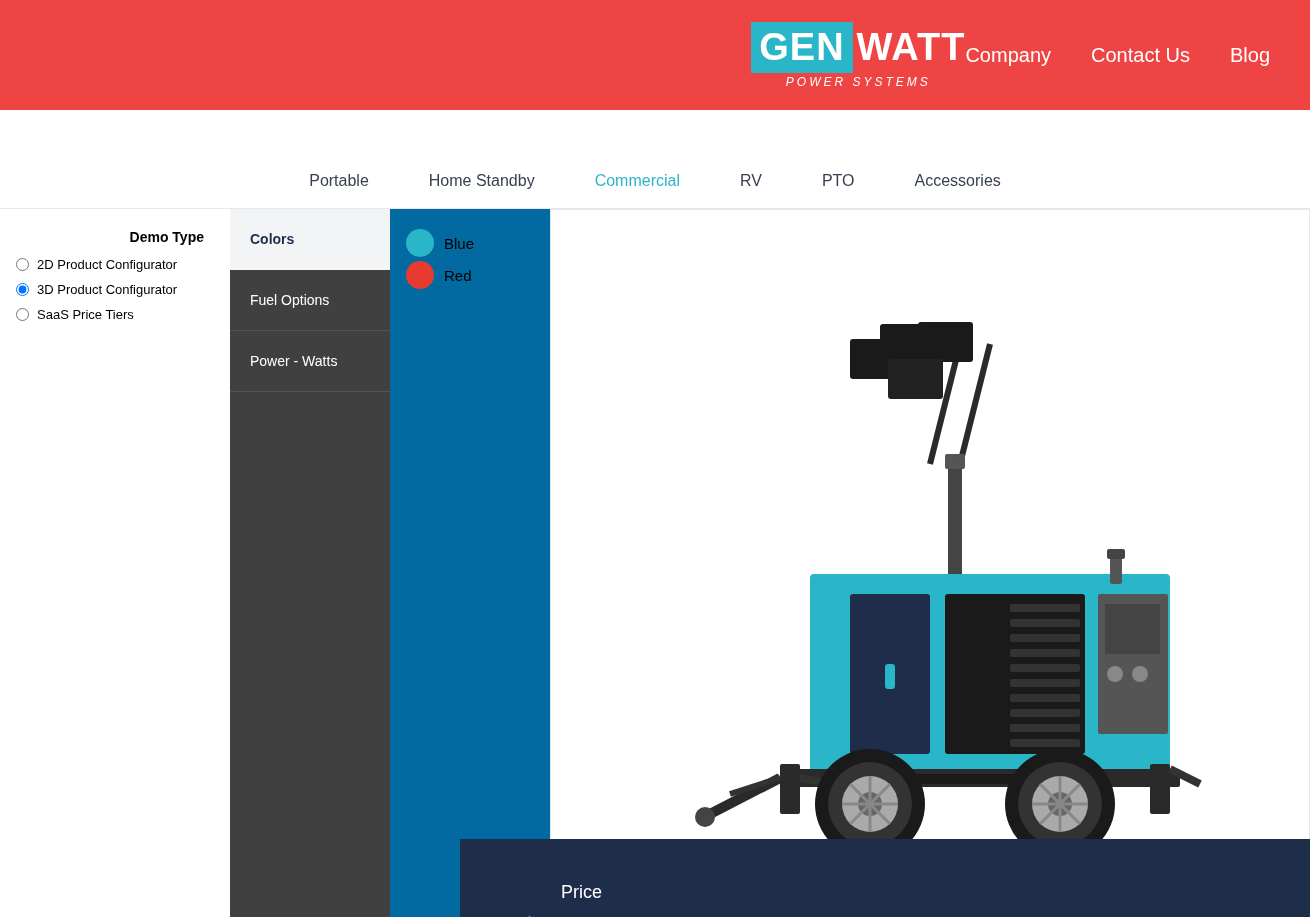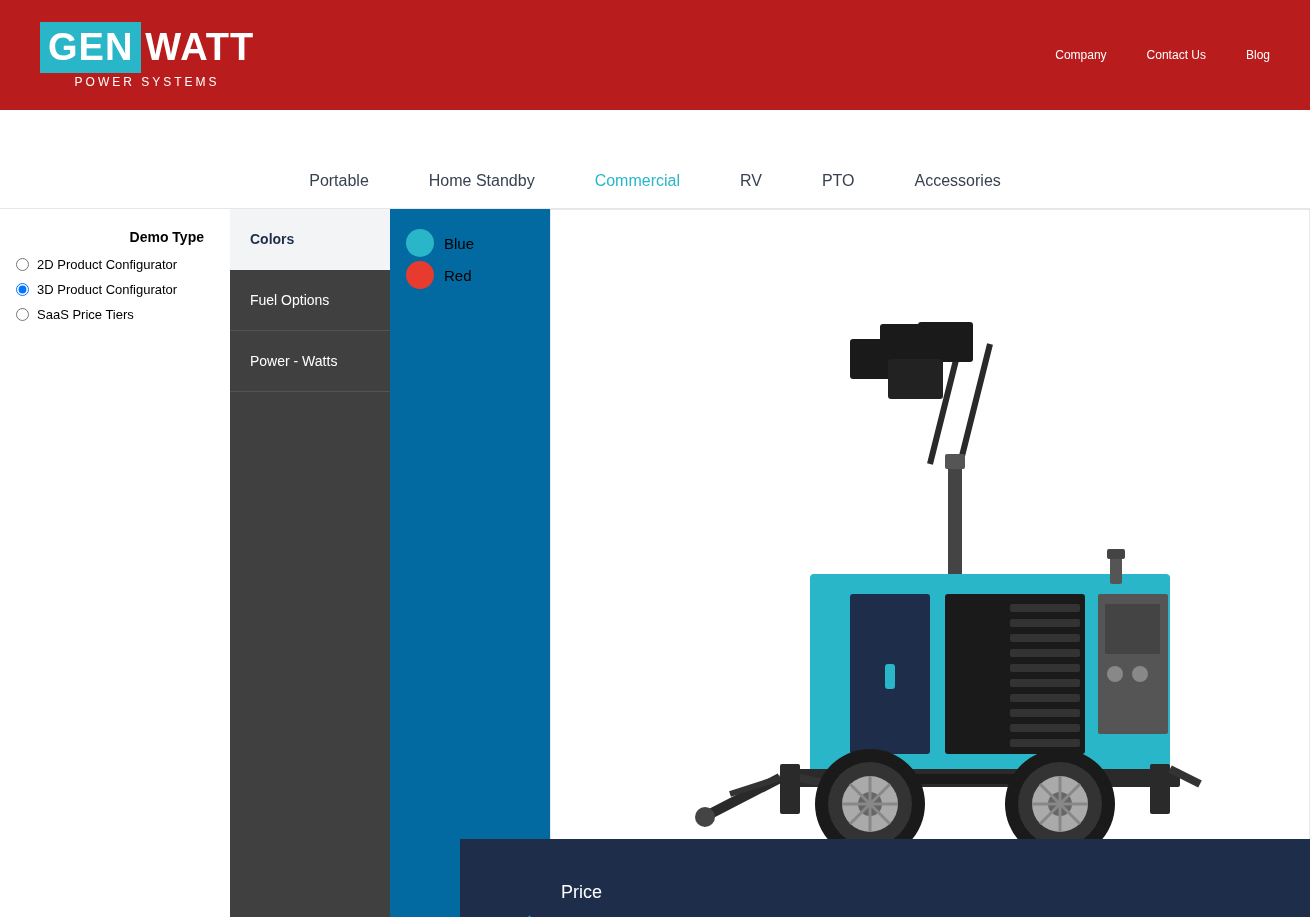--- a/index.html
+++ b/index.html
@@ -1,23 +1,23 @@
 <!DOCTYPE html>
 <html><head>
   <meta charset="utf-8">
   <style>
     * { margin: 0; padding: 0; box-sizing: border-box; }
     body { font-family: Arial, sans-serif; background: #fff; width: 1310px; min-height: 917px; overflow-x: hidden; }
 
     
     .header {
-      background: #b91c1c;
-      display: flex;
-      align-items: center;
-      justify-content: space-between;
+      background: #ef4444;
+      display: flex;
+      align-items: center;
+      justify-content: flex-end;
       padding: 0 40px;
       height: 110px;
     }
     .logo-container {
       display: flex;
       flex-direction: column;
       align-items: center;
     }
     .logo-text {
       display: flex;
@@ -36,29 +36,30 @@
       font-size: 38px;
       font-weight: 900;
       letter-spacing: 1px;
       margin-left: 4px;
     }
     .logo-sub {
       color: #fff;
       font-size: 12px;
       letter-spacing: 3px;
       margin-top: 2px;
+      font-style: italic;
     }
     .header-nav {
       display: flex;
       gap: 40px;
     }
     .header-nav a {
       color: #fff;
       text-decoration: none;
-      font-size: 12px;
+      font-size: 20px;
     }
 
     
     .nav-bar {
       display: flex;
       justify-content: center;
       align-items: center;
       gap: 60px;
       padding: 18px 0;
       border-bottom: 1px solid #e5e7eb;

